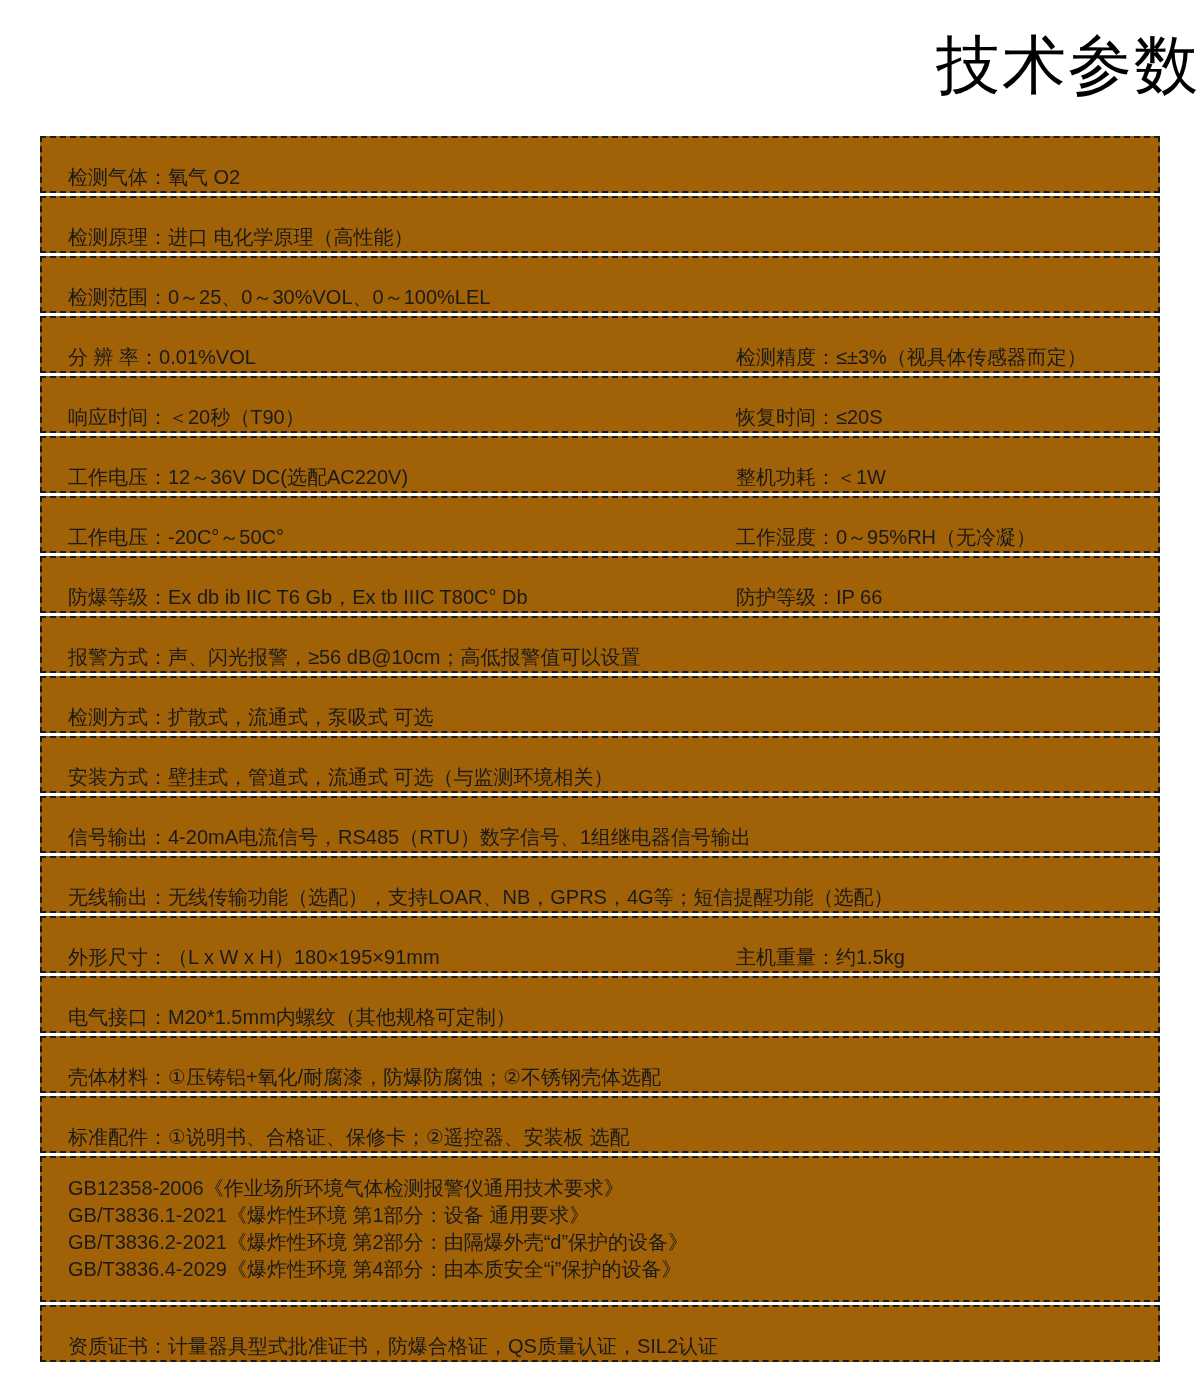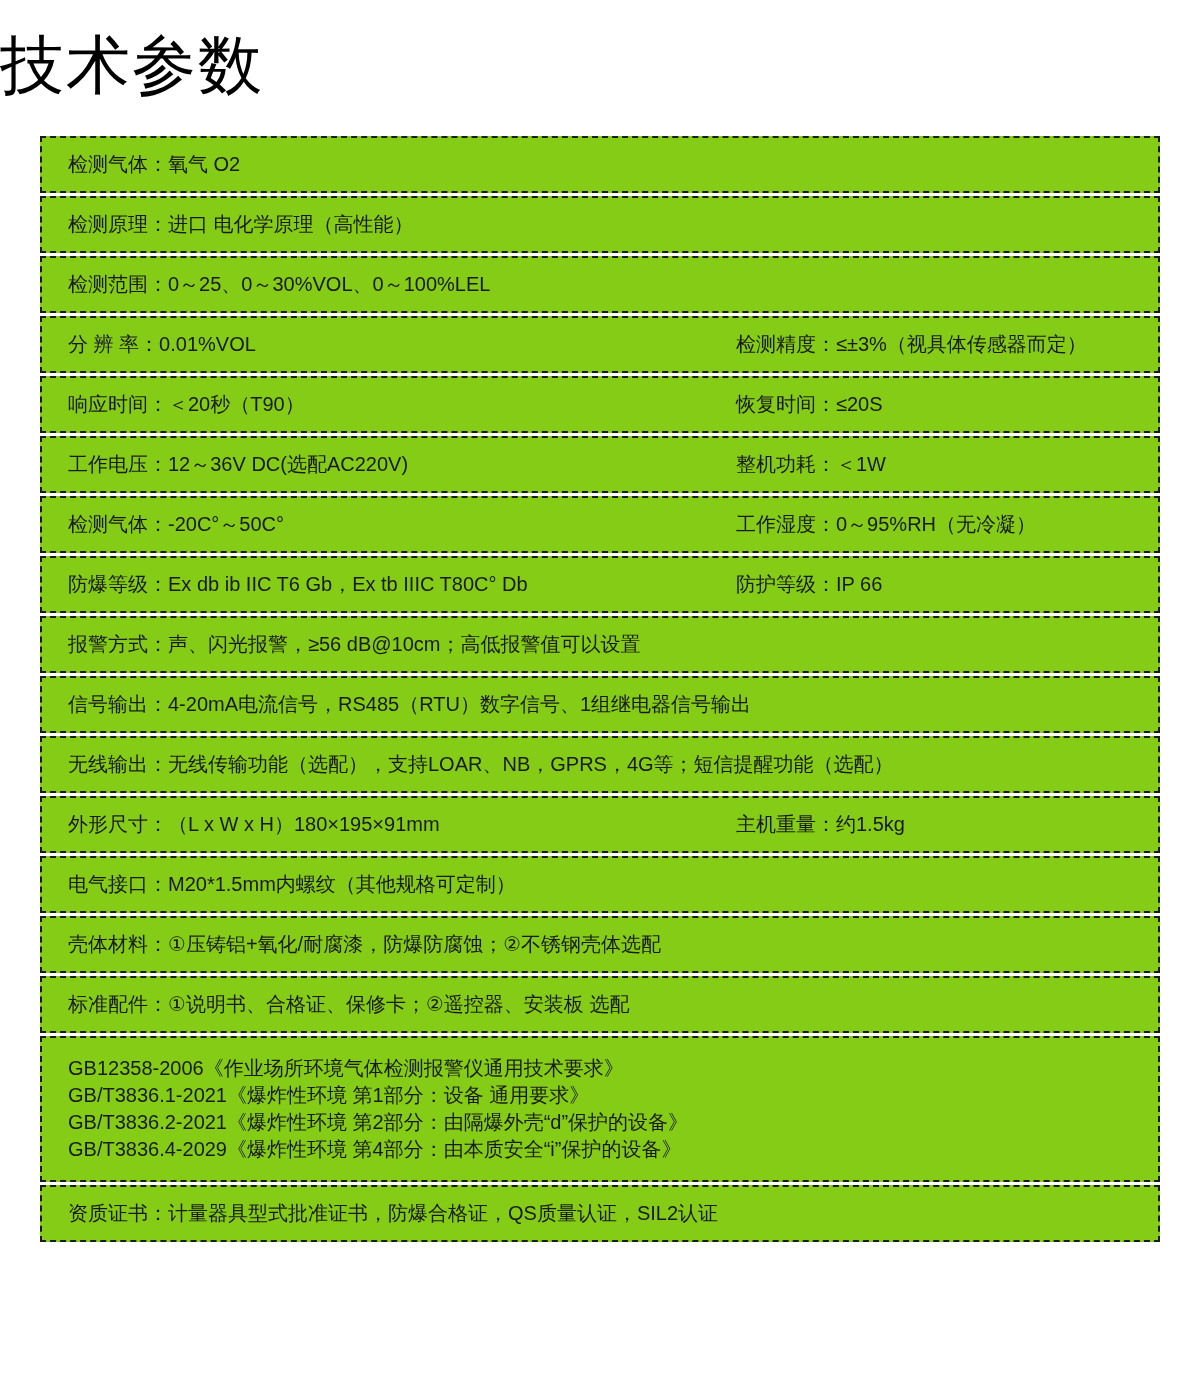--- a/index.html
+++ b/index.html
@@ -11,40 +11,40 @@
     height: 1398px;
     background: #ffffff;
     color: #1a1a1a;
     font-family: "Liberation Sans", "DejaVu Sans", sans-serif;
     overflow: hidden;
   }
   .page-title {
     margin: 0;
     padding-top: 26px;
     height: 78px;
-    text-align: left;
+    text-align: right;
     font-size: 64px;
     font-weight: 400;
     line-height: 78px;
     letter-spacing: 2px;
     color: #000000;
   }
   .spec-table {
     margin: 32px 40px 0 40px;
   }
   .spec-row {
     box-sizing: border-box;
     border: 2px dashed #1b1b1b;
     min-height: 57px;
     display: flex;
-    align-items: center;
+    align-items: flex-end;
     padding: 0 26px;
     font-size: 20px;
     line-height: 1.35;
-    background: #84cc16;
+    background: #a16207;
   }
   .spec-row + .spec-row {
     margin-top: 3px;
   }
   .cell-single {
     flex: 1 1 auto;
     white-space: nowrap;
   }
   .cell-left {
     flex: 0 0 642px;
@@ -86,29 +86,35 @@
       </div>
       <div class="spec-row">
         <span class="cell-left">响应时间：＜20秒（T90）</span>
         <span class="cell-right">恢复时间：≤20S</span>
       </div>
       <div class="spec-row">
         <span class="cell-left">工作电压：12～36V DC(选配AC220V)</span>
         <span class="cell-right">整机功耗：＜1W</span>
       </div>
       <div class="spec-row">
-        <span class="cell-left">检测气体：-20C°～50C°</span>
+        <span class="cell-left">工作电压：-20C°～50C°</span>
         <span class="cell-right">工作湿度：0～95%RH（无冷凝）</span>
       </div>
       <div class="spec-row">
         <span class="cell-left">防爆等级：Ex db ib IIC T6 Gb，Ex tb IIIC T80C° Db</span>
         <span class="cell-right">防护等级：IP 66</span>
       </div>
       <div class="spec-row">
         <span class="cell-single">报警方式：声、闪光报警，≥56 dB@10cm；高低报警值可以设置</span>
+      </div>
+      <div class="spec-row">
+        <span class="cell-single">检测方式：扩散式，流通式，泵吸式 可选</span>
+      </div>
+      <div class="spec-row">
+        <span class="cell-single">安装方式：壁挂式，管道式，流通式 可选（与监测环境相关）</span>
       </div>
       <div class="spec-row">
         <span class="cell-single">信号输出：4-20mA电流信号，RS485（RTU）数字信号、1组继电器信号输出</span>
       </div>
       <div class="spec-row">
         <span class="cell-single">无线输出：无线传输功能（选配），支持LOAR、NB，GPRS，4G等；短信提醒功能（选配）</span>
       </div>
       <div class="spec-row">
         <span class="cell-left">外形尺寸：（L x W x H）180×195×91mm</span>
         <span class="cell-right">主机重量：约1.5kg</span>

